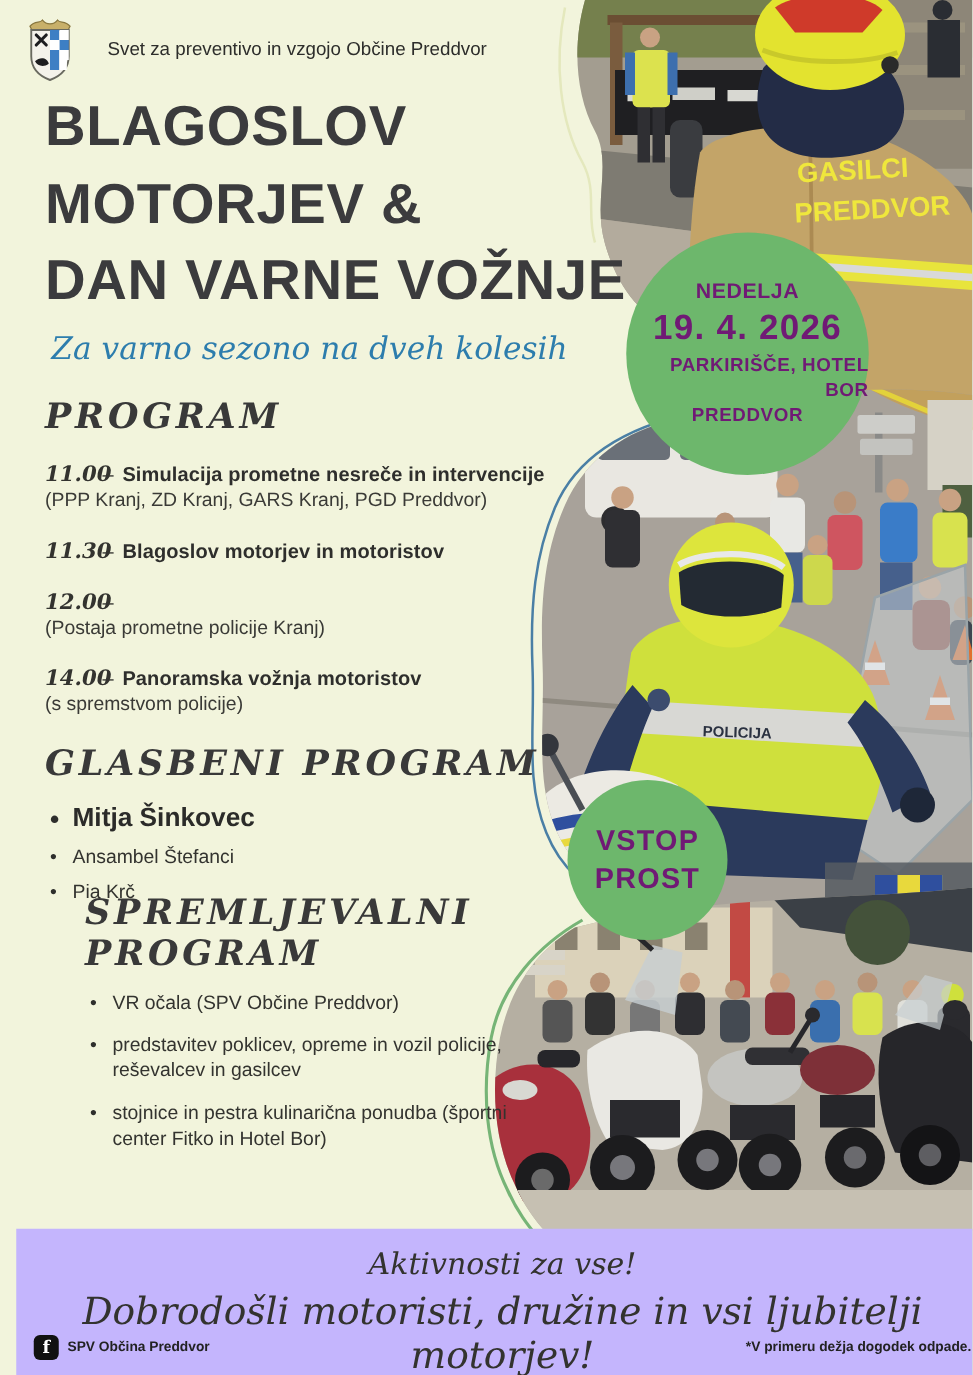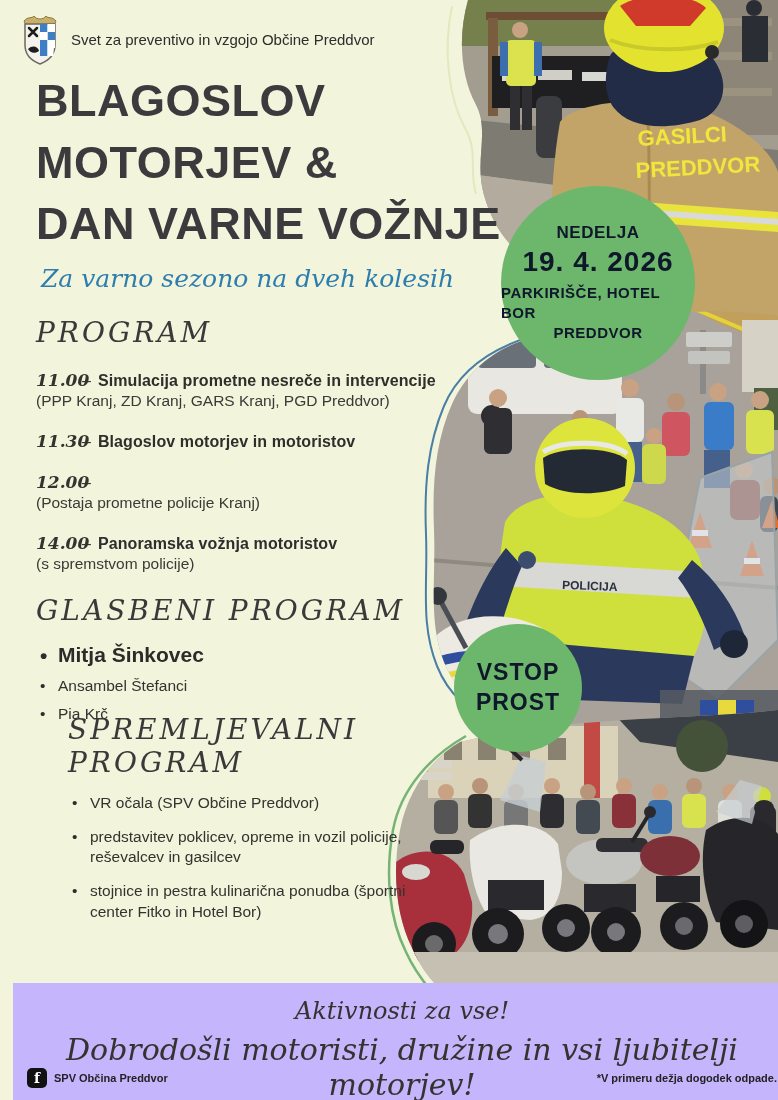--- a/index.html
+++ b/index.html
@@ -7,41 +7,41 @@
     position:relative;width:778px;height:1100px;margin:0 auto;
     background:#f2f4dc;overflow:hidden;
     font-family:"Liberation Sans",sans-serif;color:#3b3b3d;
   }
   
   .photo-layer{position:absolute;inset:0;z-index:1;}
   
   .badge{
     position:absolute;z-index:3;background:#6db76c;border-radius:50%;
     display:flex;flex-direction:column;align-items:center;justify-content:center;
-    color:#0f172a;text-align:left;font-weight:bold;letter-spacing:.5px;
+    color:#701a75;text-align:right;font-weight:bold;letter-spacing:.5px;
   }
   .date-badge{left:501px;top:186px;width:194px;height:194px;}
   .date-badge .day{font-size:17px;margin-bottom:3px;}
   .date-badge .date{font-size:28px;margin-bottom:5px;letter-spacing:1px;}
   .date-badge .venue{font-size:15px;line-height:1.35;}
   .date-badge .town{font-size:15px;line-height:1.35;}
   .entry-badge{left:454px;top:624px;width:128px;height:128px;}
   .entry-badge .eb-line{font-size:23px;line-height:1.3;letter-spacing:1px;}
   
-  .header{position:absolute;top:13px;left:20px;z-index:4;display:flex;align-items:center;gap:11px;}
+  .header{position:absolute;top:13px;left:20px;z-index:4;display:flex;align-items:center;gap:26px;}
   .org-name{font-size:15px;color:#2d2d2b;}
   
   .title{position:absolute;left:36px;top:70px;z-index:4;margin:0;font-weight:bold;
     font-size:45px;line-height:1.37;letter-spacing:.5px;color:#3b3b3d;}
   .subtitle{position:absolute;left:41px;top:264px;z-index:4;
     font-family:"DejaVu Serif","Liberation Serif",serif;font-style:italic;
     font-size:25px;color:#2d7dad;}
   
   .section-h{font-family:"DejaVu Serif","Liberation Serif",serif;font-style:italic;
-    font-weight:normal;font-size:28px;letter-spacing:3px;color:#393939;margin:0;}
+    font-weight:bold;font-size:28px;letter-spacing:3px;color:#393939;margin:0;}
   .program{position:absolute;left:36px;top:316px;width:410px;z-index:4;}
   .p-item{margin-top:21px;}
   .p-line{display:flex;align-items:baseline;}
   .p-time{font-family:"DejaVu Serif","Liberation Serif",serif;font-style:italic;
     font-weight:bold;font-size:17px;color:#33332f;width:46px;flex:none;}
   .p-dash{margin:0 7px 0 0;color:#33332f;font-size:16px;}
   .p-title{font-weight:bold;font-size:16px;color:#2e2e2c;letter-spacing:.1px;}
   .p-detail{font-size:15.5px;color:#3a3a36;margin-top:2px;}
   .music{position:absolute;left:36px;top:594px;width:400px;z-index:4;}
   .music ul,.side ul{list-style:none;margin:14px 0 0 4px;padding:0;}

